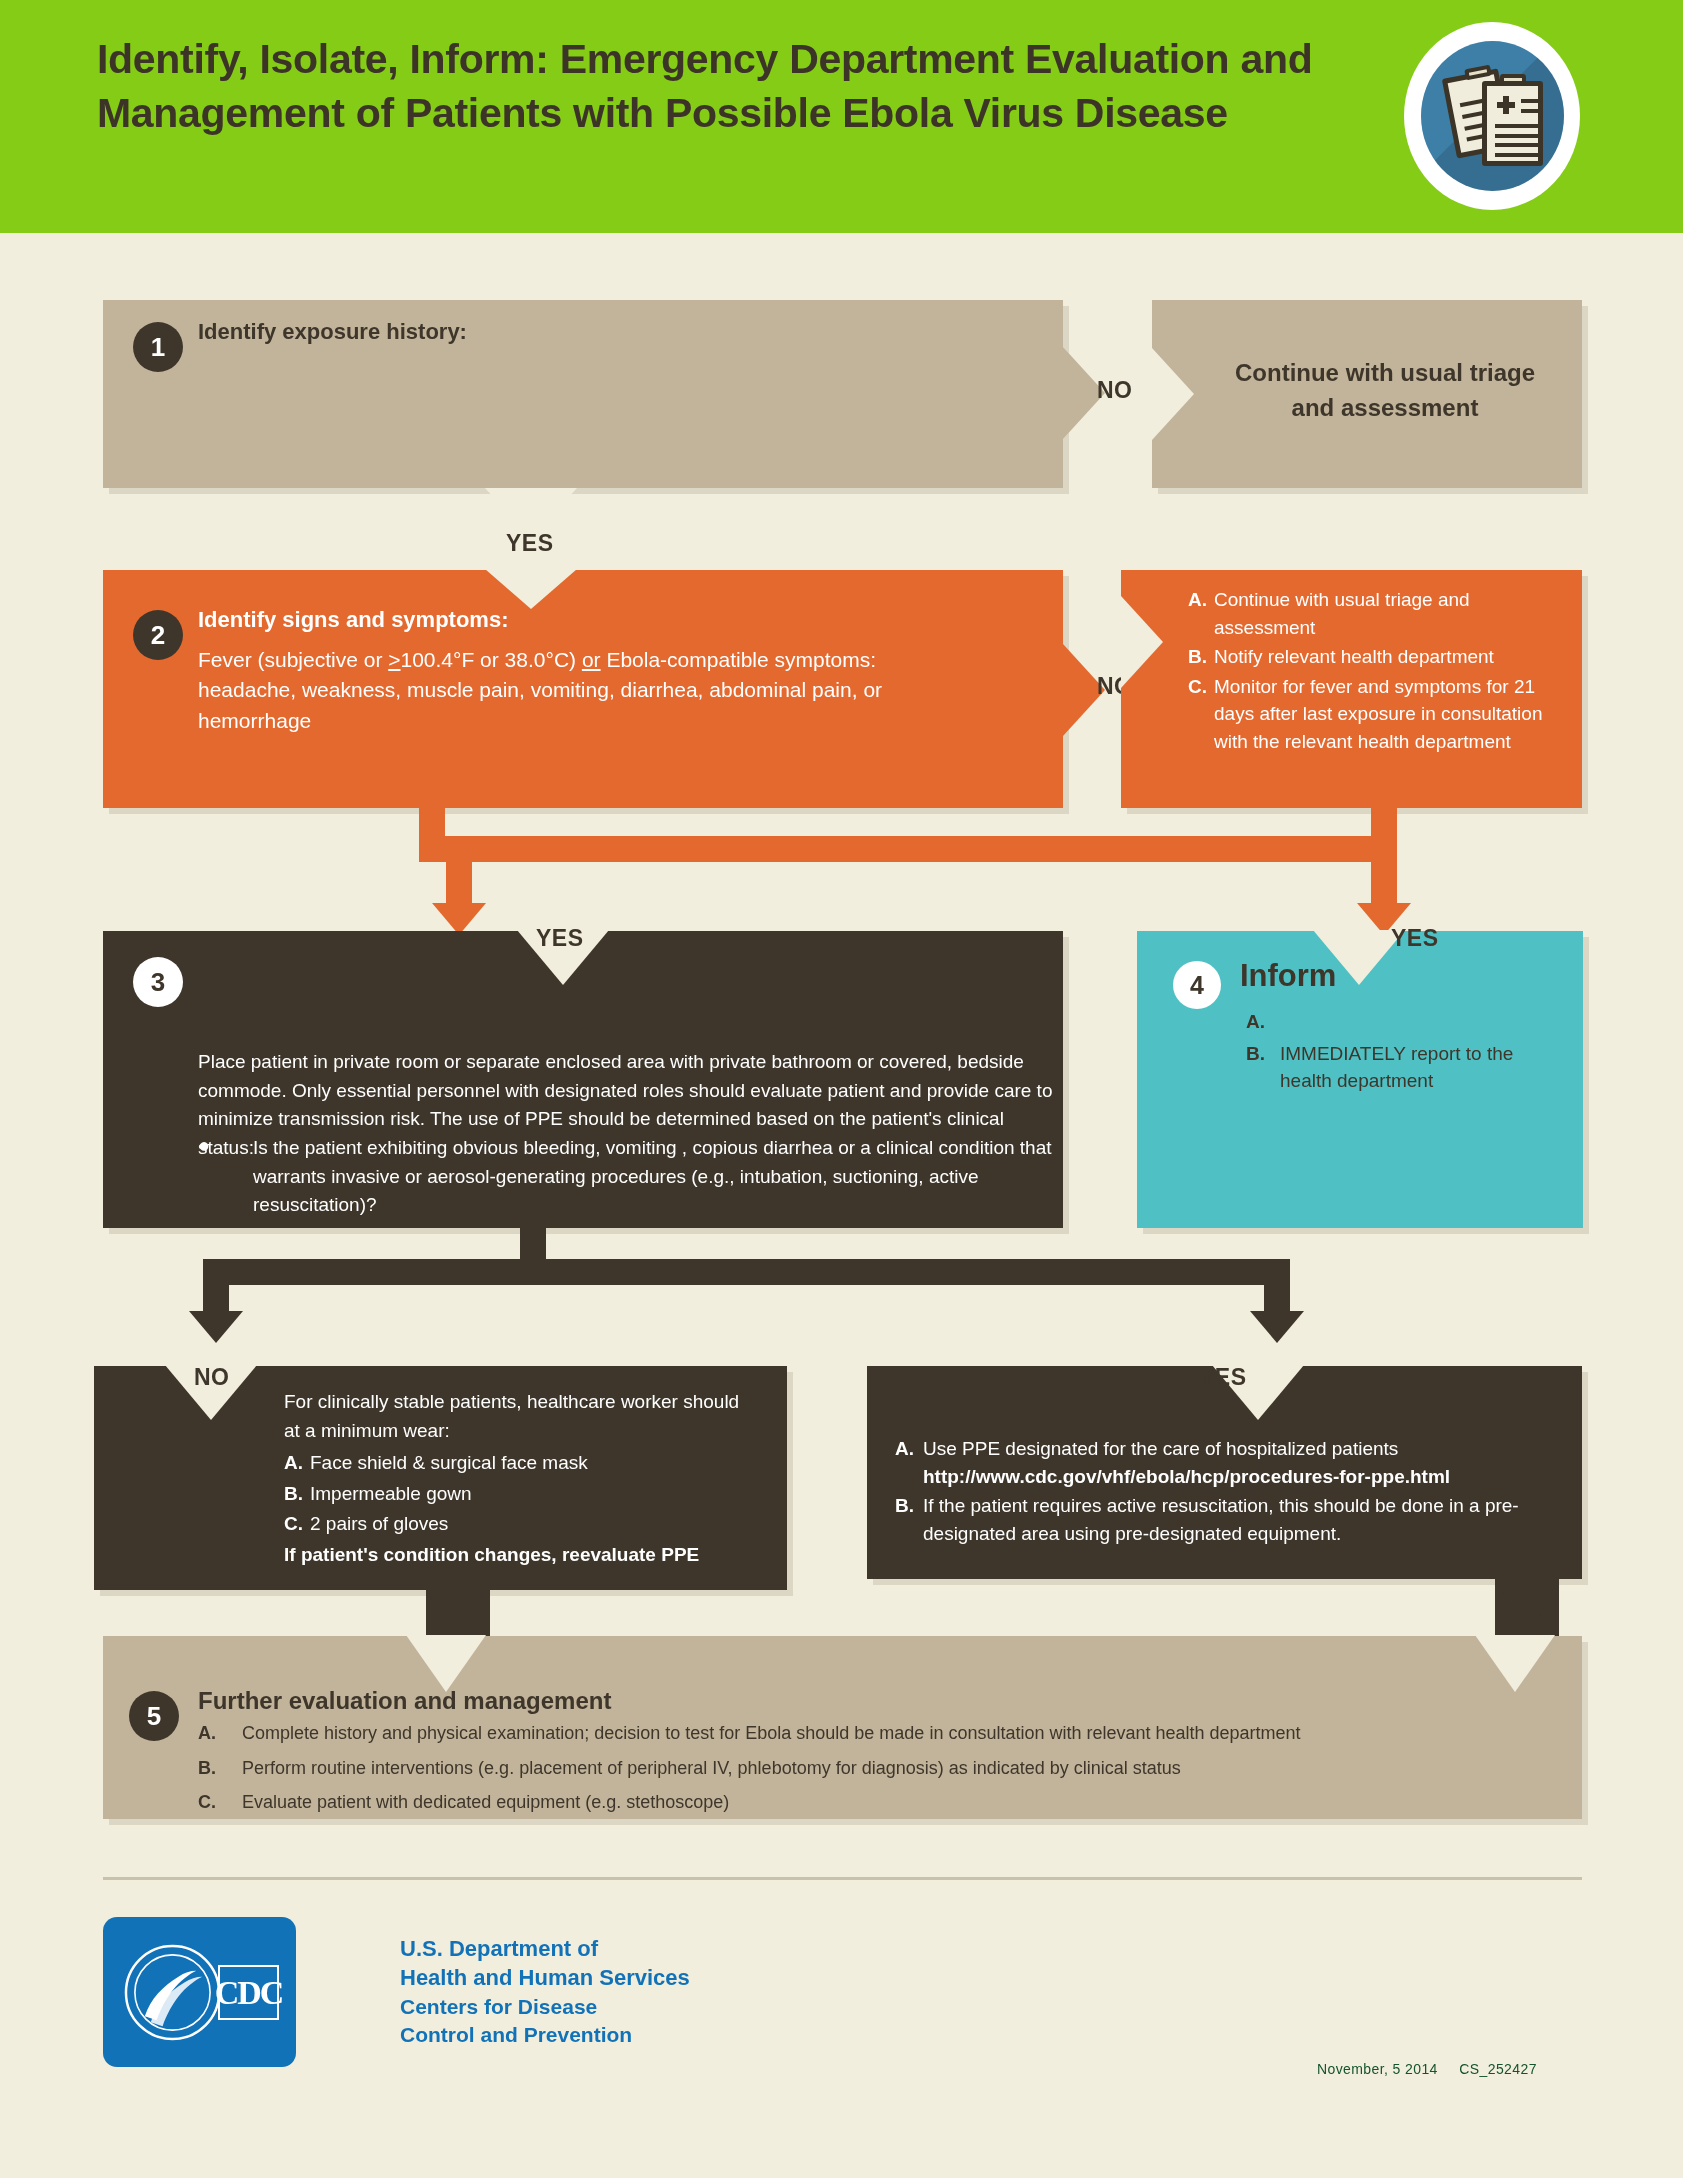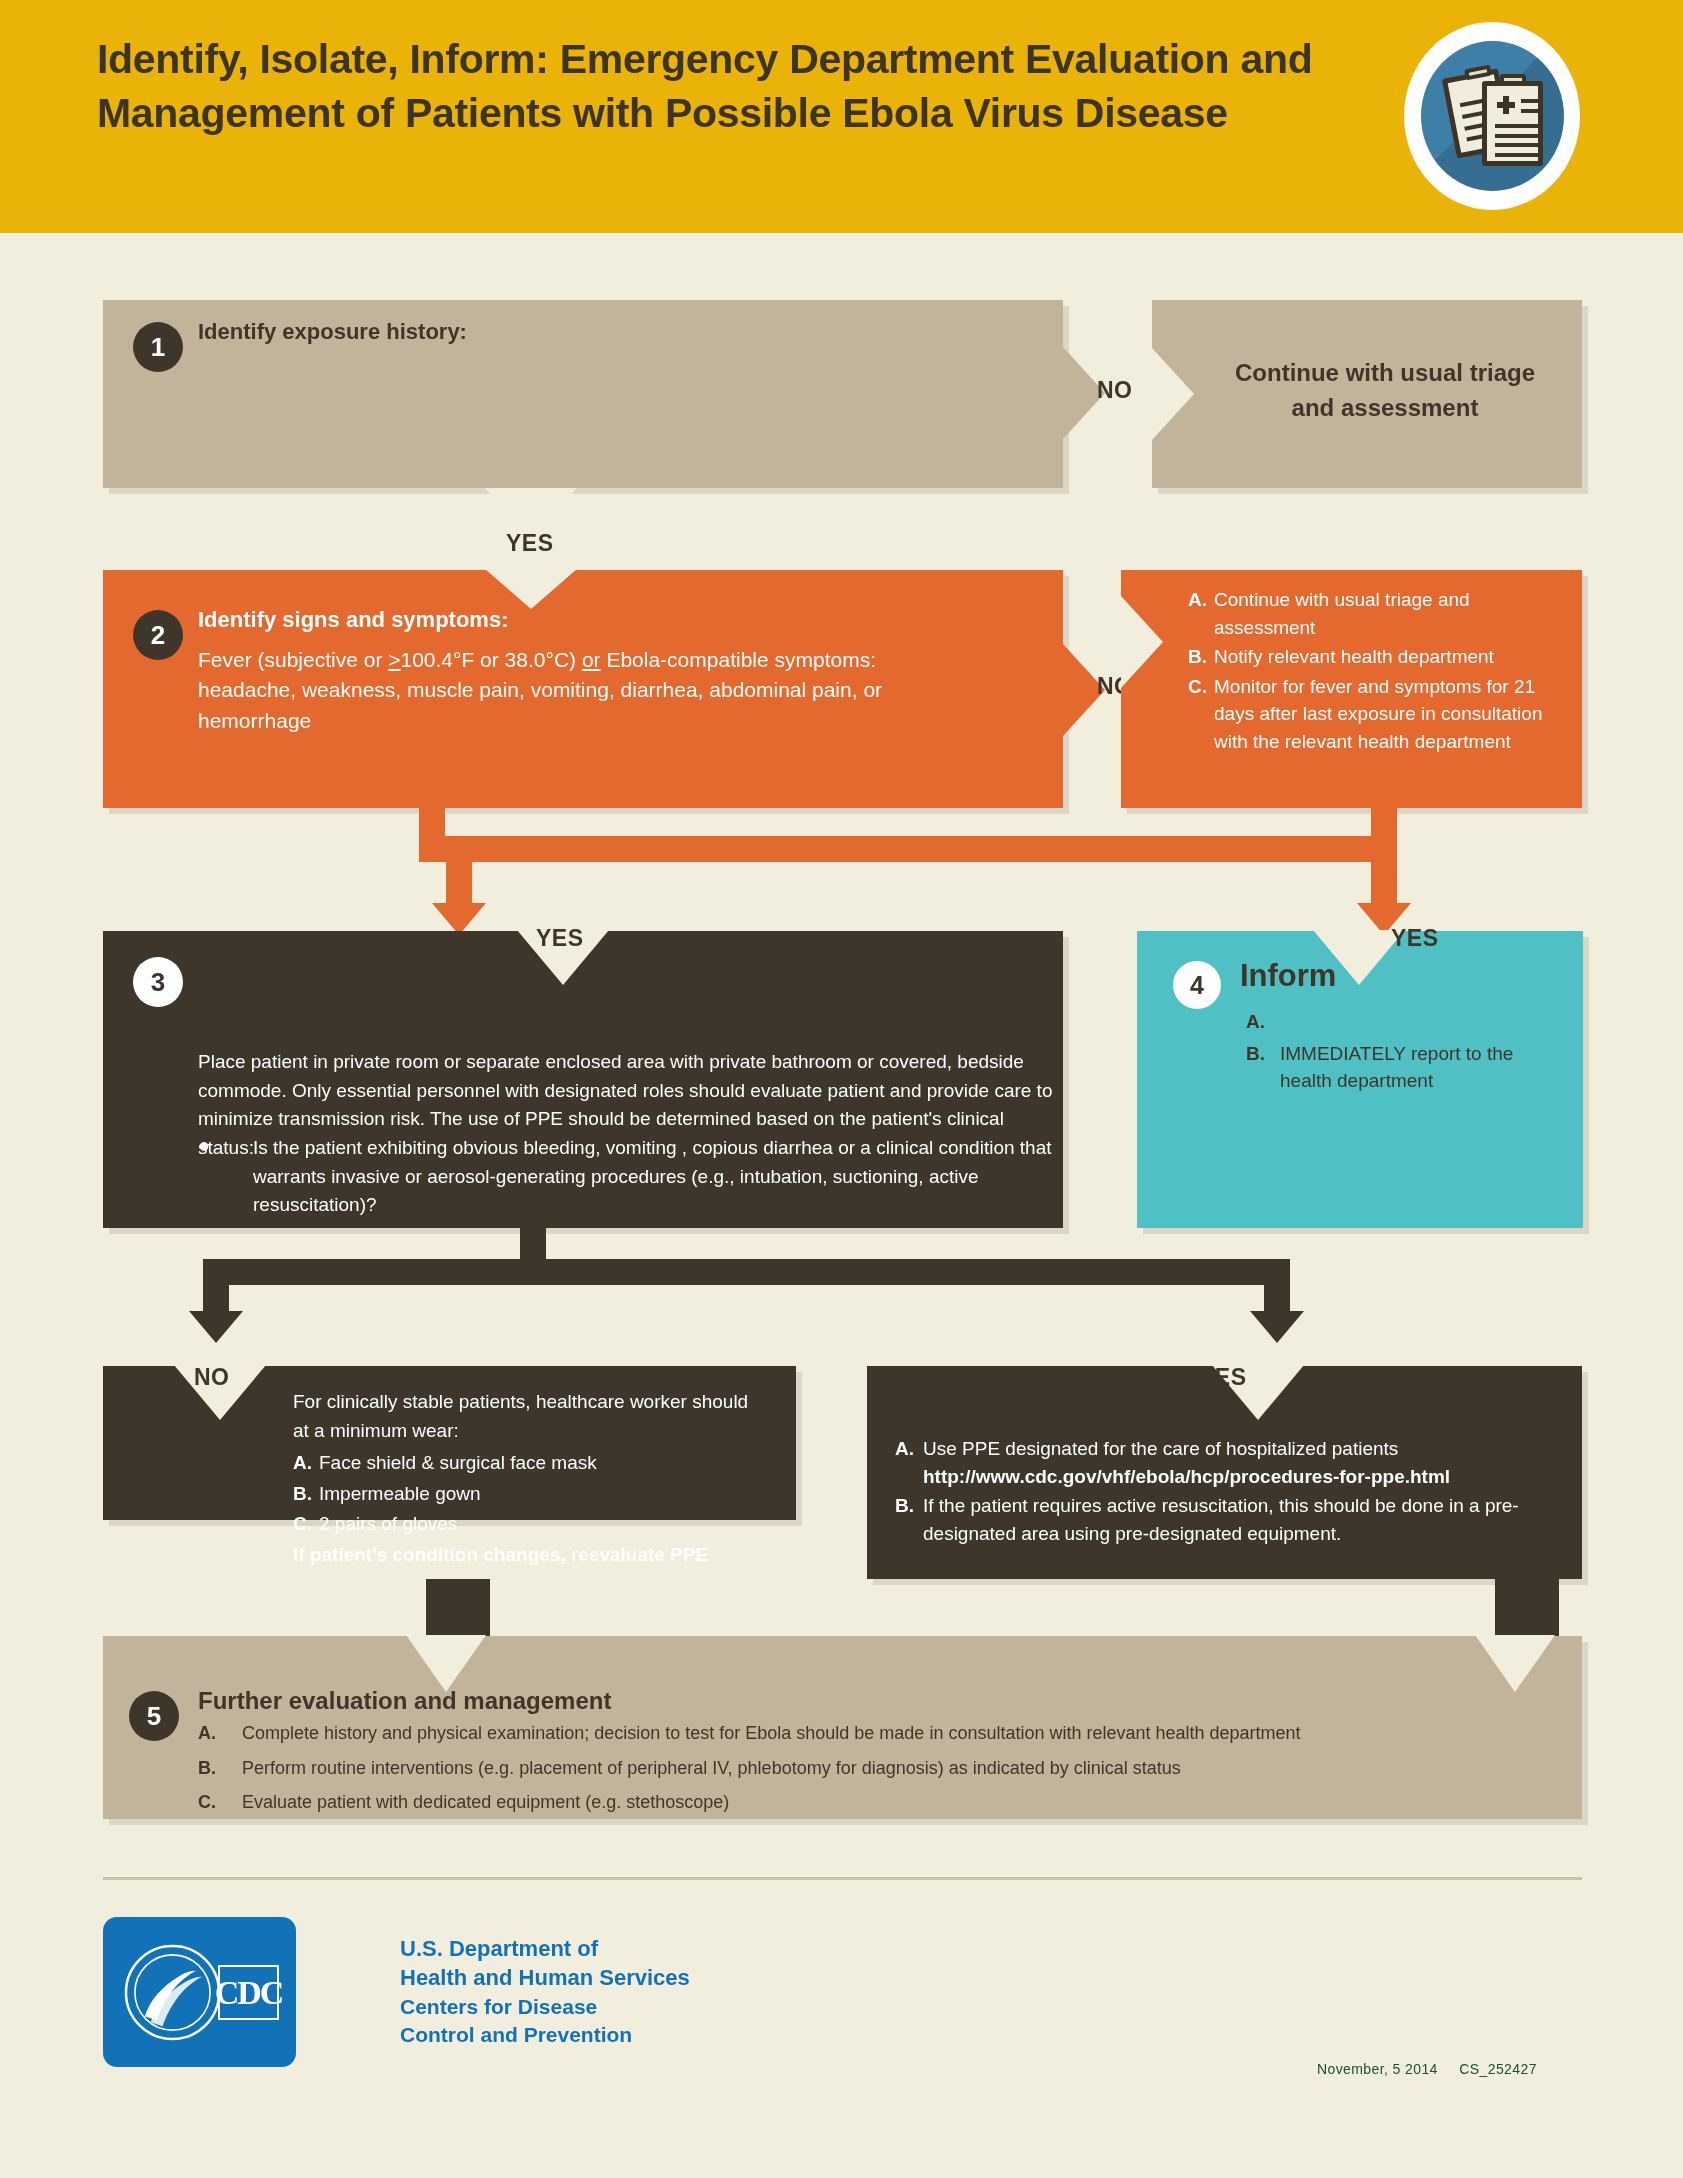--- a/index.html
+++ b/index.html
@@ -7,21 +7,21 @@
     width:1683px; height:2178px;
     background:#F2EEDD;
     font-family:"Liberation Sans", sans-serif;
     overflow:hidden;
   }
   #page { position:relative; width:1683px; height:2178px; background:#F2EEDD; }
 
   
   #header {
     position:absolute; left:0; top:0; width:1683px; height:233px;
-    background:#eab308;
+    background:#84cc16;
   }
   #header-title {
     position:absolute; left:97px; top:32px; width:1218px;
     font-size:41px; font-weight:bold; line-height:1.32;
     color:#3D3428; letter-spacing:-0.3px;
   }
   #header-icon {
     position:absolute; left:1404px; top:22px; width:176px; height:188px;
   }
   .hdr-ring {
@@ -263,21 +263,21 @@
   </div>
   <div class="flag-label" style="left:1391px; top:925px;">YES</div>
 
   <div class="conn dark" style="left:520px; top:1228px; width:26px; height:57px;"></div>
   <div class="conn dark" style="left:203px; top:1259px; width:1087px; height:26px;"></div>
   <div class="conn dark" style="left:203px; top:1259px; width:26px; height:53px;"></div>
   <div class="arrowhead-down" style="left:189px; top:1311px; border-top:32px solid #3E362B;"></div>
   <div class="conn dark" style="left:1264px; top:1259px; width:26px; height:53px;"></div>
   <div class="arrowhead-down" style="left:1250px; top:1311px; border-top:32px solid #3E362B;"></div>
 
-  <div class="box dark shadow" style="left:103px; top:1366px; width:693px; height:154px;">
+  <div class="box dark shadow" style="left:94px; top:1366px; width:693px; height:224px;">
     <div class="tri-down tri-down-cream" style="left:71px; top:-1px; border-top-width:55px;"></div>
     <div style="position:absolute; left:190px; top:22px; width:475px;">
       <div class="body-sm h-white" style="line-height:1.5;">For clinically stable patients, healthcare worker should at a minimum wear:</div>
       <ul class="ab-list" style="margin-top:4px;">
         <li class="ab-row body-sm h-white" style="margin-bottom:3px;">
           <span class="ab-key" style="width:26px;">A.</span>
           <span class="ab-val"> Face shield &amp; surgical face mask</span>
         </li>
         <li class="ab-row body-sm h-white" style="margin-bottom:3px;">
           <span class="ab-key" style="width:26px;">B.</span>

